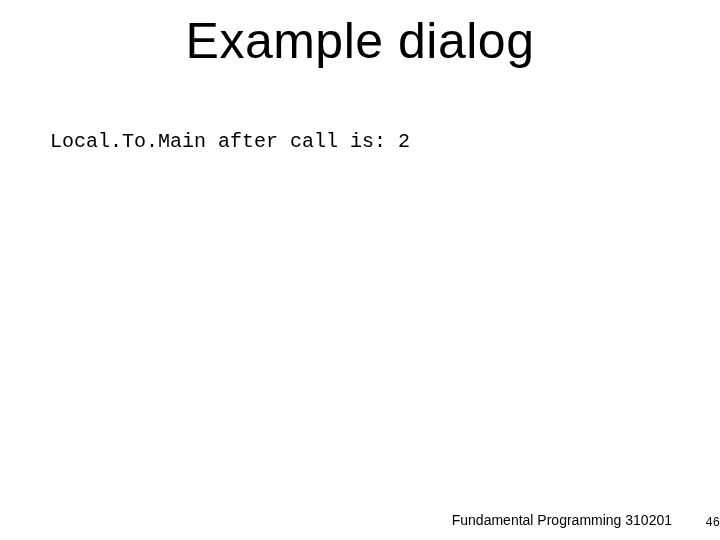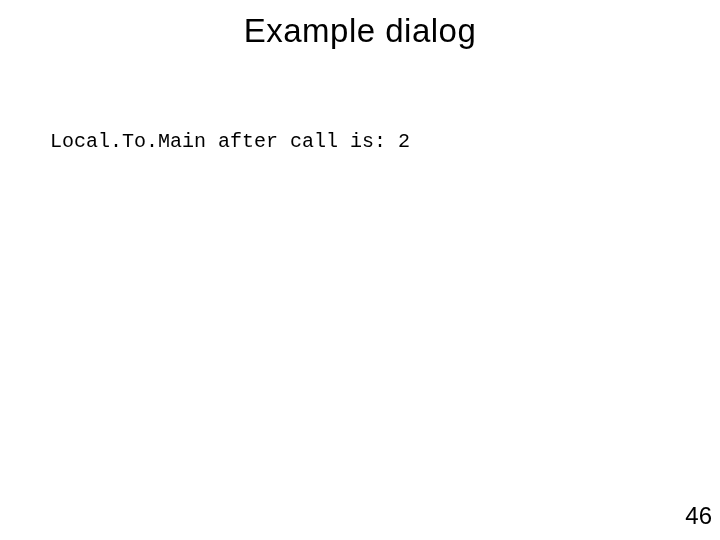--- a/index.html
+++ b/index.html
@@ -17,21 +17,21 @@
     width: 720px;
     height: 540px;
     box-sizing: border-box;
   }
   .title {
     position: absolute;
     top: 12px;
     left: 0;
     width: 100%;
     text-align: center;
-    font-size: 33px;
+    font-size: 50px;
     font-weight: 400;
     letter-spacing: 0.5px;
   }
   .body-text {
     position: absolute;
     top: 130px;
     left: 50px;
     font-family: "Courier New", Courier, monospace;
     font-size: 20px;
     white-space: pre;
@@ -40,30 +40,31 @@
   .footer {
     position: absolute;
     bottom: 12px;
     right: 48px;
     font-size: 14px;
     font-family: "Comic Sans MS", "Comic Sans", cursive, sans-serif;
   }
   .page-number {
     position: absolute;
     bottom: 10px;
-    right: 8px;
-    font-size: 24px;
-    font-family: Liberation Sans, sans-serif;
+    right: 0;
+    font-size: 12px;
+    font-family: Liberation Mono, monospace;
   }
 </style>
 </head>
 <body>
 
 <div class="slide">
 
   <div class="title">Example dialog</div>
 
   <div class="body-text">Local.To.Main after call is: 2</div>
 
+  <div class="footer">Fundamental Programming 310201</div>
 
   <div class="page-number">46</div>
 
 </div>
 
 </body></html>

